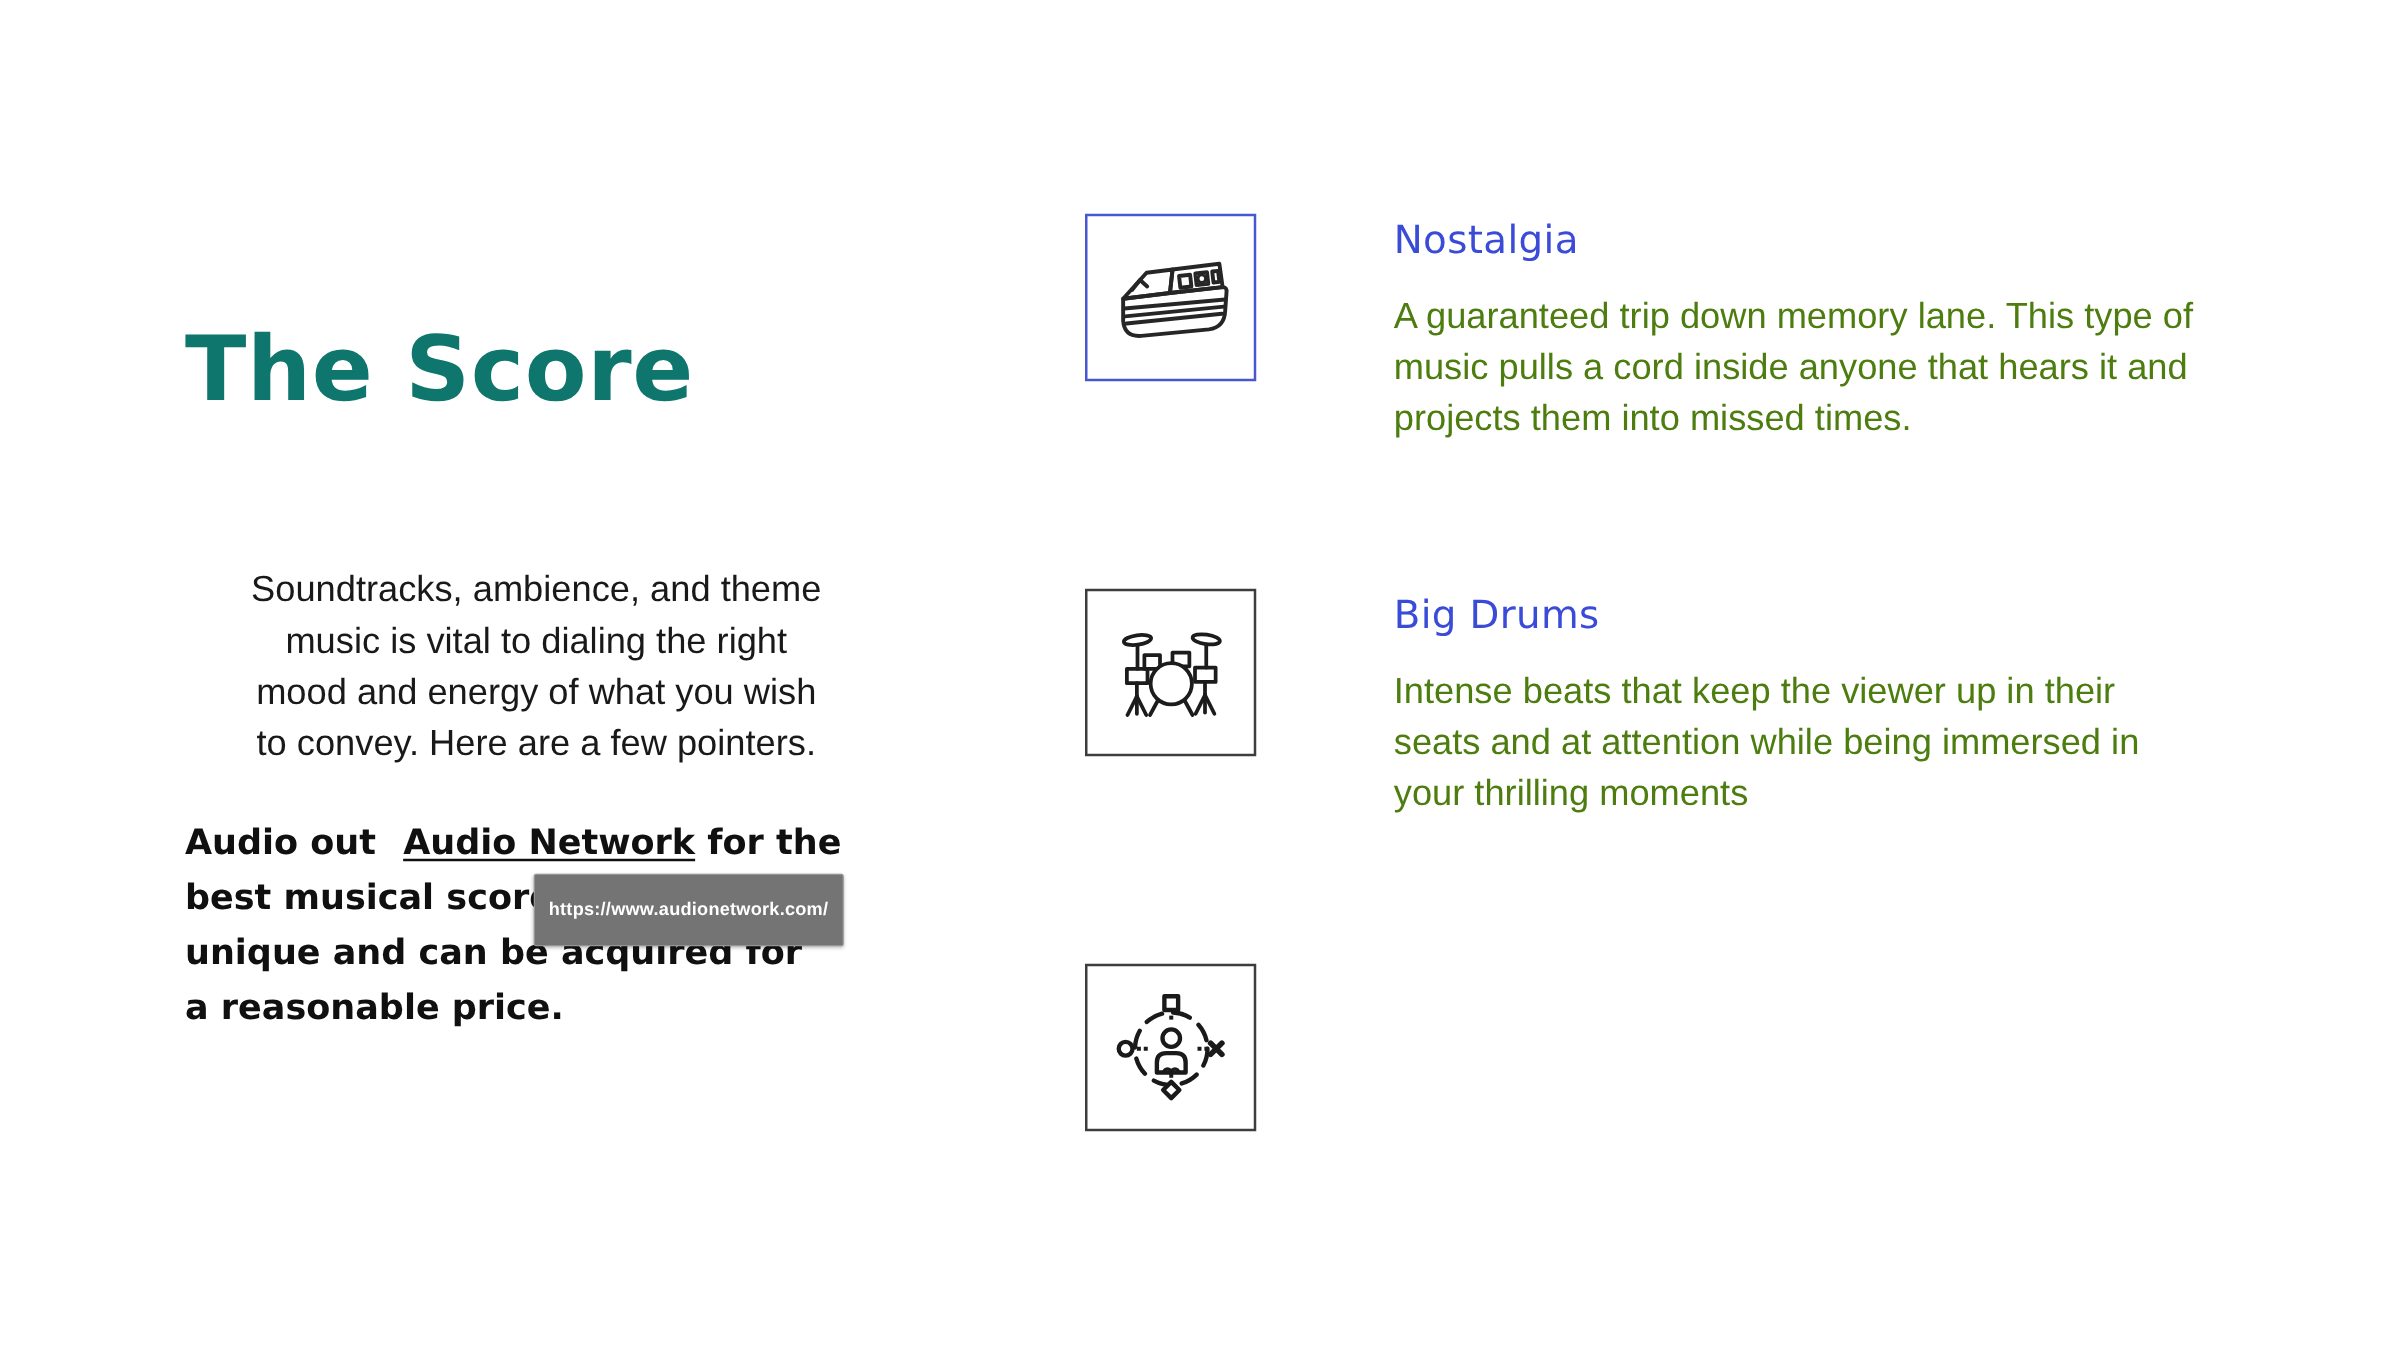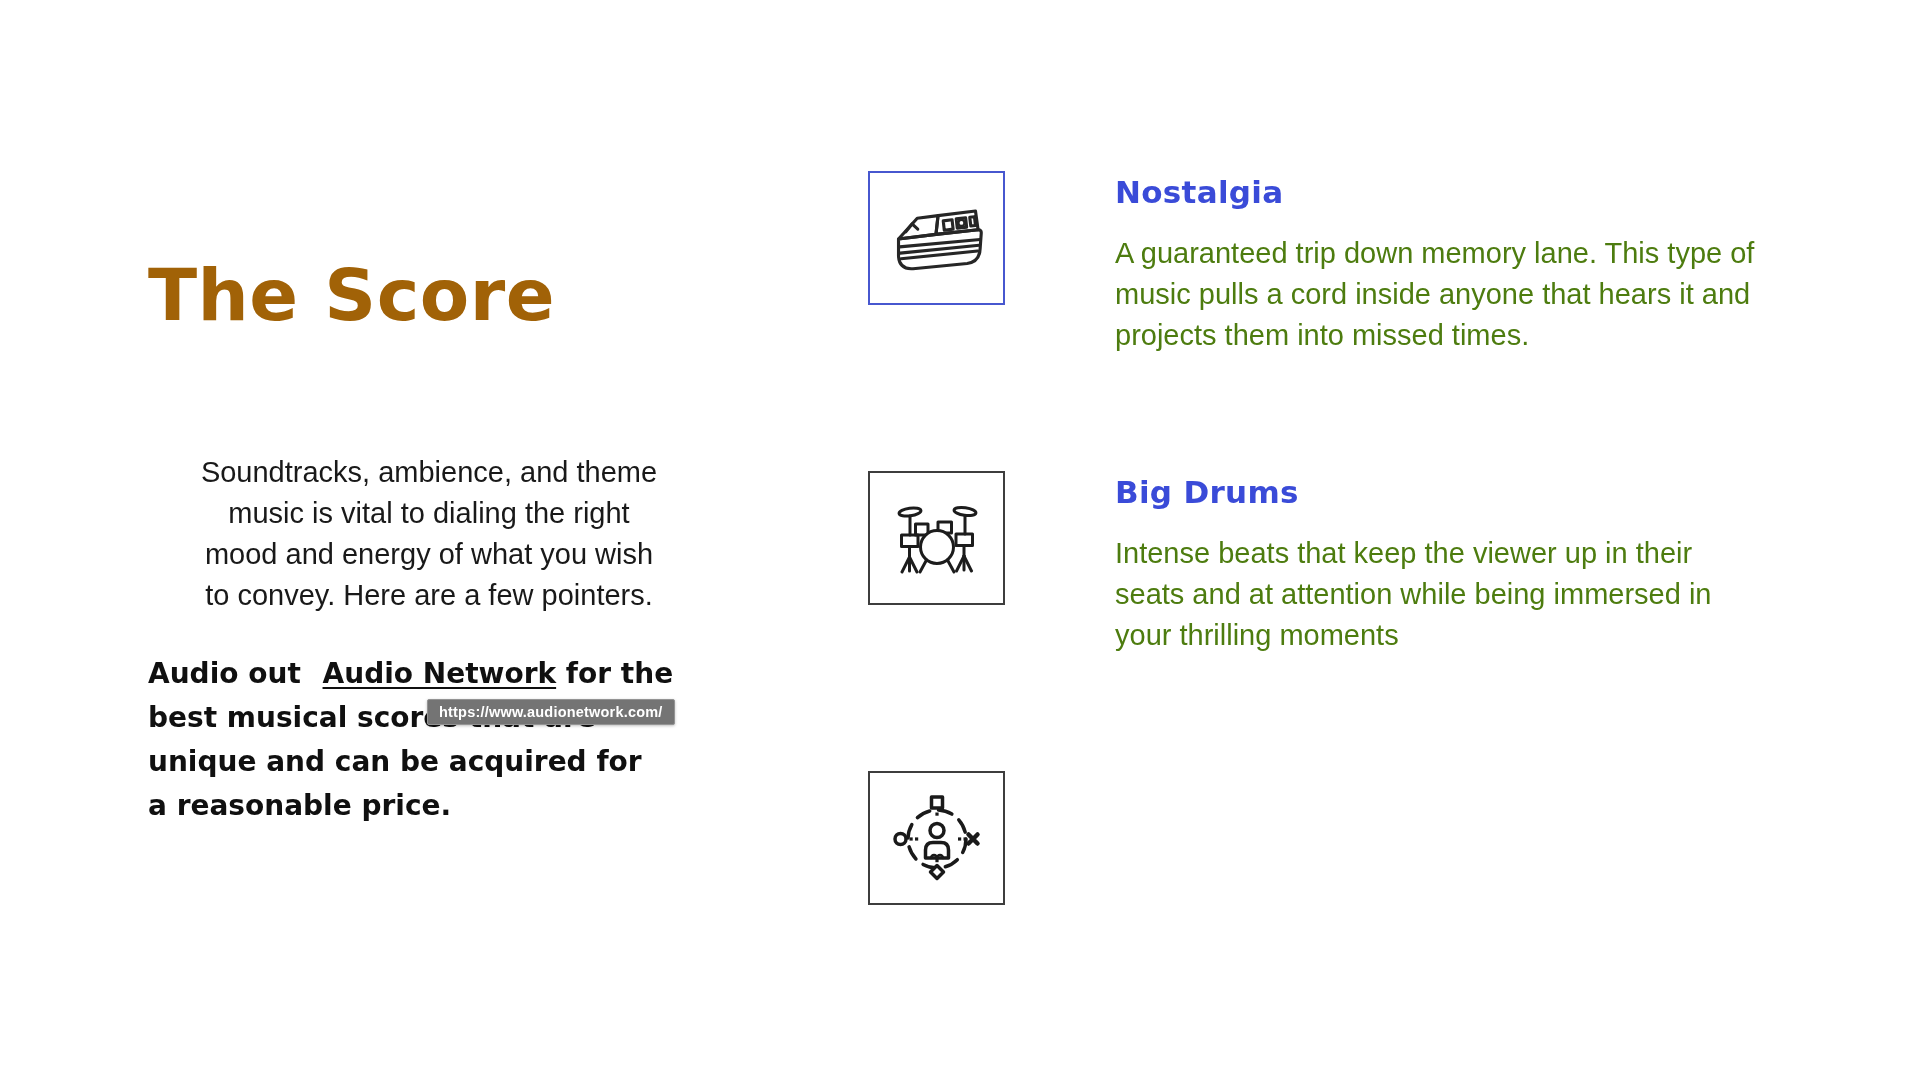--- a/index.html
+++ b/index.html
@@ -2,42 +2,42 @@
 <html><head>
 <meta charset="utf-8">
 <style>
   html,body{margin:0;padding:0;background:#ffffff;}
   .slide{position:relative;width:1920px;height:1080px;background:#ffffff;overflow:hidden;
          font-family:"Liberation Sans",sans-serif;color:#171717;}
 
   
   .title{position:absolute;left:148px;top:258px;margin:0;
          font-family:"DejaVu Sans",sans-serif;font-weight:700;font-size:72px;line-height:1.05;
-         letter-spacing:.5px;color:#a16207;}
+         letter-spacing:.5px;color:#0f766e;}
   .intro{position:absolute;left:149px;top:452px;margin:0;width:560px;
          font-size:29px;line-height:41px;color:#191919;white-space:pre-line;text-align:center;}
   .cta{position:absolute;left:148px;top:652px;margin:0;width:580px;
        font-family:"DejaVu Sans",sans-serif;font-weight:700;font-size:28px;line-height:44px;
        color:#101010;white-space:pre-line;}
   .cta a{color:inherit;text-decoration:underline;text-decoration-thickness:2px;
          text-underline-offset:4px;cursor:pointer;margin-left:12px;}
   .tooltip{position:absolute;left:427px;top:699px;z-index:4;white-space:nowrap;
            background:#747474;border:1px solid #949494;border-radius:2px;
            box-shadow:0 1px 3px rgba(0,0,0,.25);
-           color:#ffffff;font-size:14.5px;font-weight:700;letter-spacing:.2px;padding:4px 11px;}
+           color:#ffffff;font-size:14.5px;font-weight:700;letter-spacing:.2px;padding:20px 11px;}
 
   
   .item{position:absolute;left:868px;display:flex;align-items:flex-start;}
   .item-1{top:171px}.item-2{top:471px}.item-3{top:771px}
   .icon-box{flex:none;width:133px;height:130px;border:2px solid #3d3d3d;background:#fff;
             display:flex;align-items:center;justify-content:center;}
   .icon-box.blue{border-color:#4757cf;}
   .icon-box svg{display:block;}
   .item-text{margin-left:110px;width:700px;padding-top:2px;}
-  .item-title{margin:0 0 22px 0;font-family:"DejaVu Sans",sans-serif;font-weight:700;
+  .item-title{margin:0 0 22px 0;font-family:"DejaVu Sans",sans-serif;font-weight:400;
               font-size:31px;line-height:38px;letter-spacing:.3px;color:#3a4bd8;}
   .item-desc{margin:0;font-size:29px;line-height:41px;color:#4d7c0f;white-space:pre-line;}
 </style>
 </head>
 <body>
 
 <div class="slide">
 
   <h1 class="title">The Score</h1>
 

